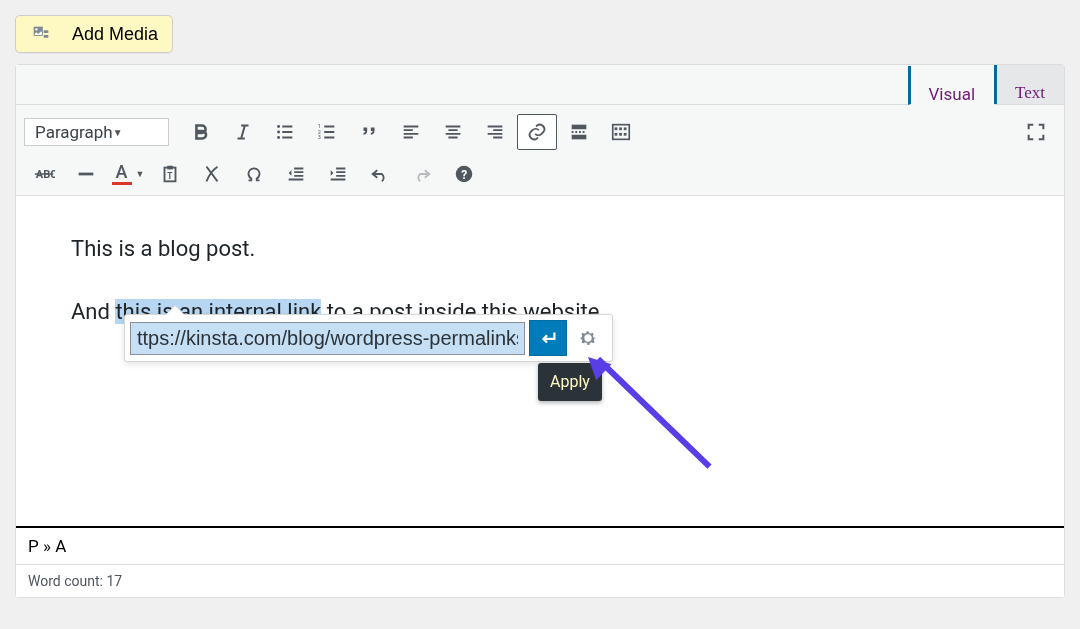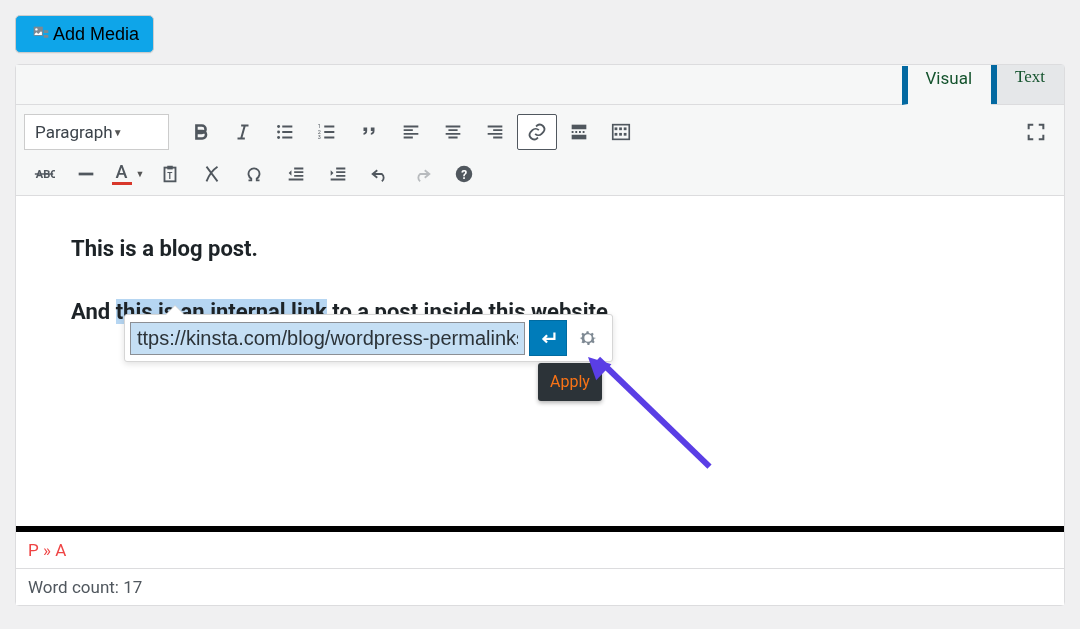--- a/index.html
+++ b/index.html
@@ -8,52 +8,52 @@
     background: #f0f0f1;
     width: 1080px;
     height: 629px;
     overflow: hidden;
     color: #3c434a;
   }
   .wrap {
     padding: 15px;
   }
   .add-media {
-    background: #0ea5e9;
+    background: #fef9c3;
     border: 1px solid #ccc;
     border-radius: 5px;
     padding: 7px 14px;
     font-size: 18px;
     display: inline-flex;
     align-items: center;
-    gap: 1px;
+    gap: 20px;
     cursor: pointer;
     box-shadow: 0 1px 0 rgba(0,0,0,0.04);
   }
   .add-media svg { width:22px; height:22px; }
   .editor-box {
     margin-top: 11px;
     background: #fff;
     border: 1px solid #dcdcde;
     border-radius: 4px;
   }
   .tabs {
     display: flex;
     justify-content: flex-end;
     background: #f6f7f7;
     border-bottom: 1px solid #dcdcde;
     height: 40px;
   }
   .tab {
-    padding: 2px 18px;
+    padding: 18px 18px;
     font-size: 17px;
-    border-left: 6px solid #0369a1;
+    border-left: 3px solid #0369a1;
     border-right: 1px solid transparent;
     cursor: pointer;
-    color: #14532d;
+    color: #701a75;
   }
   .tab.visual { background: #f6f7f7; border-bottom: 1px solid #f6f7f7; position:relative; top:1px; }
   .tab.text { background: #e5e7e9; font-family: Liberation Serif, serif; }
   .toolbar {
     background: #f6f7f7;
     padding: 6px 8px 0 8px;
     border-bottom: 1px solid #dcdcde;
   }
   .toolbar-row {
     display: flex;
@@ -61,21 +61,21 @@
     gap: 2px;
     min-height: 42px;
     position:relative;
   }
   .fmt-select {
     background: #fff;
     border: 1px solid #ccc;
     padding: 6px 10px;
     font-size: 17px;
     width: 145px;
-    height: 36px;
+    height: 28px;
     display: flex;
     align-items: center;
     justify-content: flex-start;
     margin-right: 10px;
     cursor:pointer;
   }
   .fmt-select .caret { font-size: 10px; color:#555; }
   .tb-btn {
     width: 40px;
     height: 36px;
@@ -93,21 +93,21 @@
   .spacer { flex: 1; }
   .row2-colorbtn { display:flex; align-items:center; gap:0; }
   .editor-content {
     padding: 35px 55px 100px 55px;
     font-size: 22px;
     color: #1d2327;
     line-height: 1.6;
     min-height: 330px;
     position:relative;
   }
-  .editor-content p { margin-bottom: 28px; font-weight: bold; }
+  .editor-content p { margin-bottom: 28px; }
   .sel {
     background: #b6d6f2;
   }
   .link-tool {
     position:absolute;
     top:118px;
     left:108px;
     display:flex;
     align-items:center;
     background:#fff;
@@ -159,21 +159,21 @@
     display:flex;align-items:center;justify-content:center;
     margin-left:2px;
     cursor:pointer;
   }
   .gear-btn svg{width:22px;height:22px;fill:#7e8993;}
   .tooltip-apply{
     position:absolute;
     top:48px;
     left:413px;
     background:#2c3338;
-    color:#f97316;
+    color:#fef9c3;
     font-size:16px;
     padding:6px 12px;
     border-radius:3px;
     box-shadow:0 2px 4px rgba(0,0,0,0.3);
   }
   .arrow-line{
     position:absolute;
     top:160px; left:582px;
     width:155px; height:6px;
     background:#5a3ee5;
@@ -184,32 +184,32 @@
     position:absolute;
     top:150px; left:572px;
     width:0;height:0;
     border-right:22px solid #5a3ee5;
     border-top:11px solid transparent;
     border-bottom:11px solid transparent;
     transform:rotate(44deg);
     transform-origin:left center;
   }
   .status-path{
-    border-top:6px solid #000000;
+    border-top:2px solid #000000;
     padding:8px 12px;
     font-size:17px;
-    color:#ef4444;
+    color:#000000;
     background:#fff;
   }
   .status-foot{
     display:flex;
     justify-content:space-between;
     border-top:1px solid #dcdcde;
     padding:8px 12px;
-    font-size:17px;
+    font-size:14px;
     color:#50575e;
     background:#fff;
   }
 </style>
 </head>
 <body>
 
 <div class="wrap">
 
   <button class="add-media">

